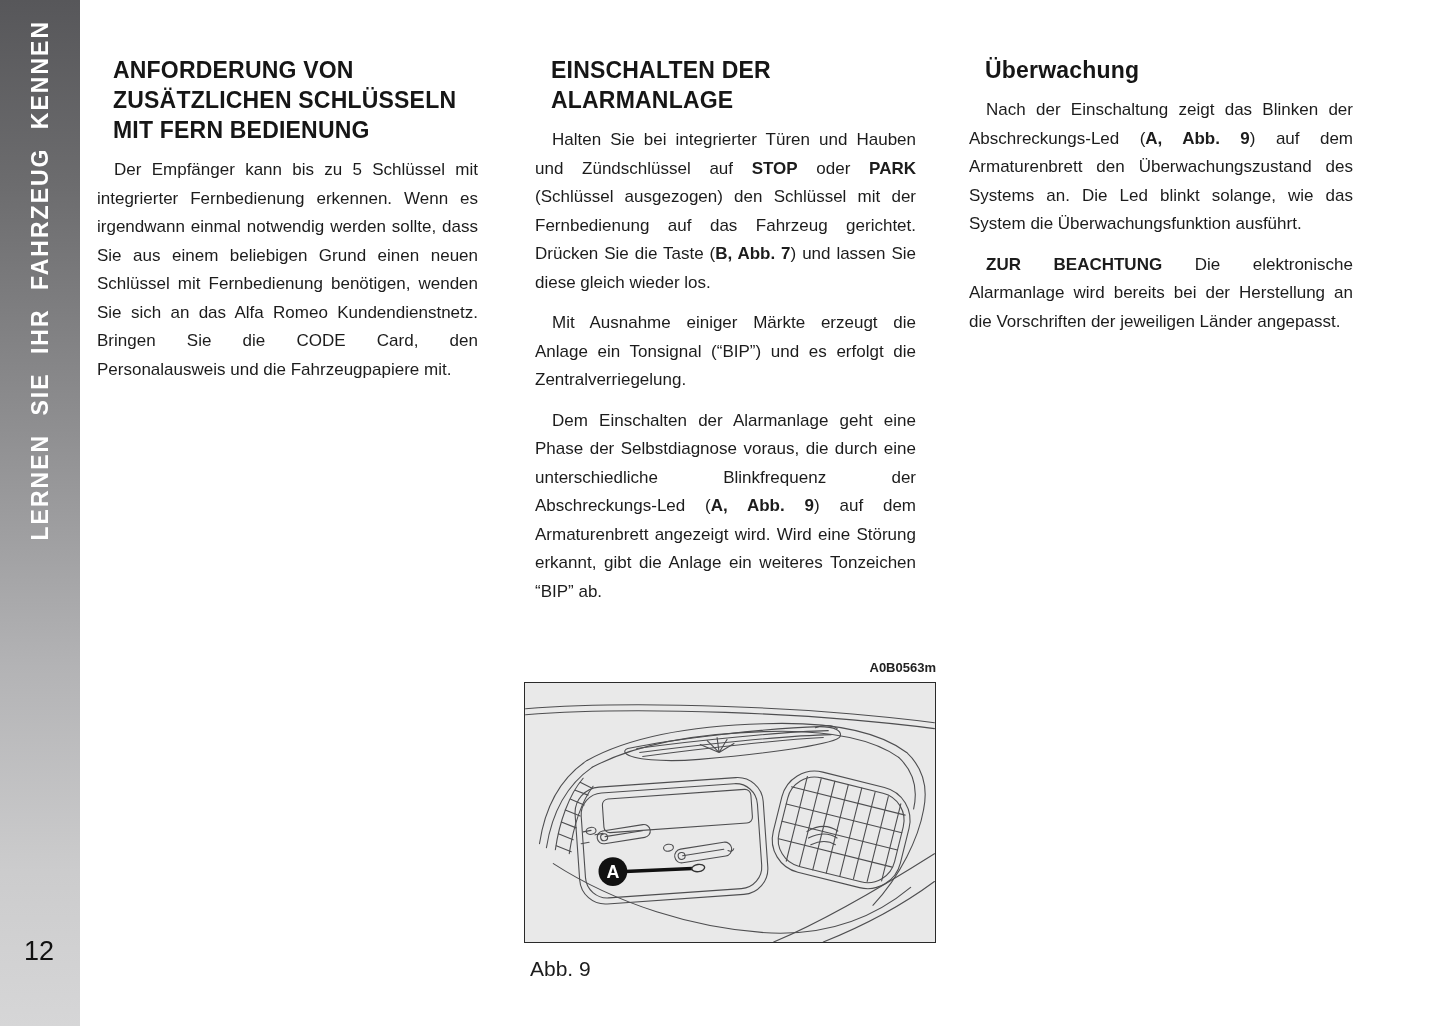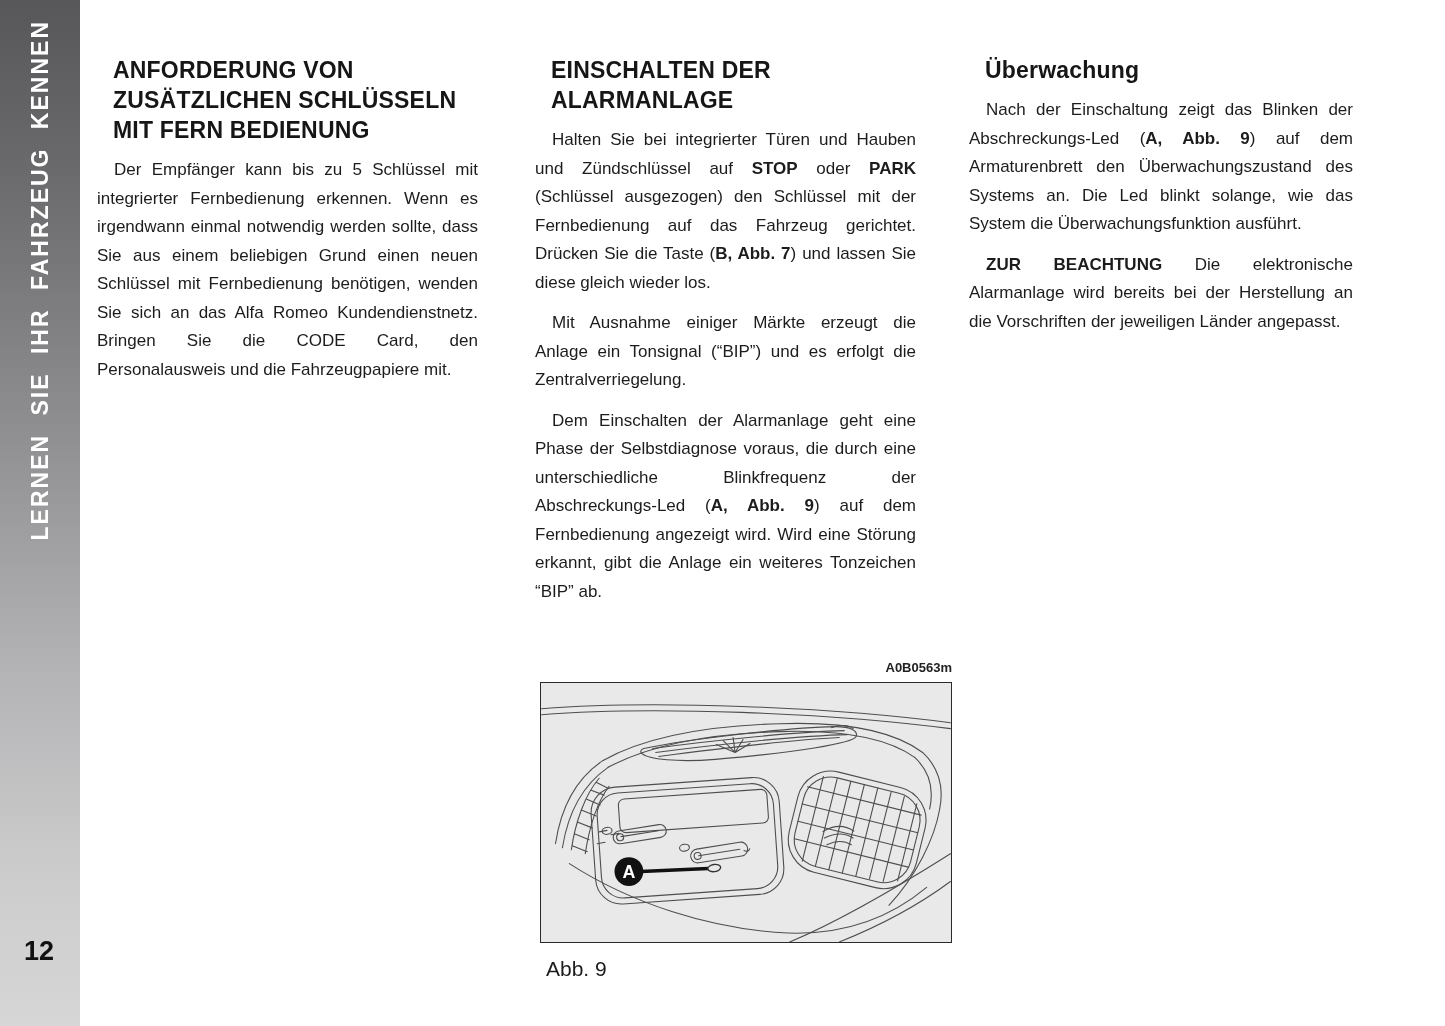--- a/index.html
+++ b/index.html
@@ -21,21 +21,21 @@
     position: absolute; left: 0; top: 50px; width: 80px; height: 460px;
     display: flex; align-items: center; justify-content: center;
   }
   .sidebar-text {
     writing-mode: vertical-rl; transform: rotate(180deg);
     color: #ffffff; font-weight: bold; font-size: 23px;
     letter-spacing: 2px; word-spacing: 10px; white-space: nowrap;
   }
   .page-number {
     position: absolute; left: 24px; top: 936px;
-    font-size: 27px; font-weight: bold; color: #111;
+    font-size: 27px; font-weight: normal; color: #111;
   }
 
   
   .col { position: absolute; top: 55px; }
   .col-1 { left: 97px;  width: 381px; }
   .col-2 { left: 535px; width: 381px; }
   .col-3 { left: 969px; width: 384px; }
 
   h2.col-heading {
     font-size: 23px; line-height: 30px; font-weight: bold;
@@ -43,21 +43,21 @@
     white-space: pre-line; margin-bottom: 11px; margin-left: 16px;
   }
   .col p {
     font-size: 17px; line-height: 28.5px;
     text-align: justify; text-indent: 17px;
     margin-bottom: 12px; color: #1c1c1c;
   }
   .col p .b { font-weight: bold; }
 
   
-  .figure { position: absolute; left: 540px; top: 660px; width: 412px; }
+  .figure { position: absolute; left: 524px; top: 660px; width: 412px; }
   .figure-code {
     text-align: right; font-size: 13px; font-weight: bold;
     color: #222; line-height: 16px; margin-bottom: 6px;
   }
   .figure-box {
     width: 412px; height: 261px;
     background: #e9e9e9; border: 1.5px solid #2a2a2a;
   }
   .figure-box svg { display: block; width: 100%; height: 100%; }
   .figure-caption {
@@ -82,21 +82,21 @@
 ZUSÄTZLICHEN SCHLÜSSELN
 MIT FERN BEDIENUNG</h2>
     <p><span>Der Empfänger kann bis zu 5 Schlüssel mit integrierter Fernbedienung erkennen. Wenn es irgendwann einmal notwendig werden sollte, dass Sie aus einem beliebigen Grund einen neuen Schlüssel mit Fernbedienung benötigen, wenden Sie sich an das Alfa Romeo Kundendienstnetz. Bringen Sie die CODE Card, den Personalausweis und die Fahrzeugpapiere mit.</span></p>
   </div>
 
   <div class="col col-2">
     <h2 class="col-heading">EINSCHALTEN DER
 ALARMANLAGE</h2>
     <p><span>Halten Sie bei integrierter Türen und Hauben und Zündschlüssel auf </span><span class="b">STOP</span><span> oder </span><span class="b">PARK</span><span> (Schlüssel ausgezogen) den Schlüssel mit der Fernbedienung auf das Fahrzeug gerichtet. Drücken Sie die Taste (</span><span class="b">B, Abb. 7</span><span>) und lassen Sie diese gleich wieder los.</span></p>
     <p><span>Mit Ausnahme einiger Märkte erzeugt die Anlage ein Tonsignal (“BIP”) und es erfolgt die Zentralverriegelung.</span></p>
-    <p><span>Dem Einschalten der Alarmanlage geht eine Phase der Selbstdiagnose voraus, die durch eine unterschiedliche Blinkfrequenz der Abschreckungs-Led (</span><span class="b">A, Abb. 9</span><span>) auf dem Fernbedienung angezeigt wird. Wird eine Störung erkannt, gibt die Anlage ein weiteres Tonzeichen “BIP” ab.</span></p>
+    <p><span>Dem Einschalten der Alarmanlage geht eine Phase der Selbstdiagnose voraus, die durch eine unterschiedliche Blinkfrequenz der Abschreckungs-Led (</span><span class="b">A, Abb. 9</span><span>) auf dem Armaturenbrett angezeigt wird. Wird eine Störung erkannt, gibt die Anlage ein weiteres Tonzeichen “BIP” ab.</span></p>
   </div>
 
   <div class="col col-3">
     <h2 class="col-heading">Überwachung</h2>
     <p><span>Nach der Einschaltung zeigt das Blinken der Abschreckungs-Led (</span><span class="b">A, Abb. 9</span><span>) auf dem Armaturenbrett den Überwachungszustand des Systems an. Die Led blinkt solange, wie das System die Überwachungsfunktion ausführt.</span></p>
     <p><span class="b">ZUR BEACHTUNG</span><span> Die elektronische Alarmanlage wird bereits bei der Herstellung an die Vorschriften der jeweiligen Länder angepasst.</span></p>
   </div>
 
   <div class="figure">
     <div class="figure-code">A0B0563m</div>

